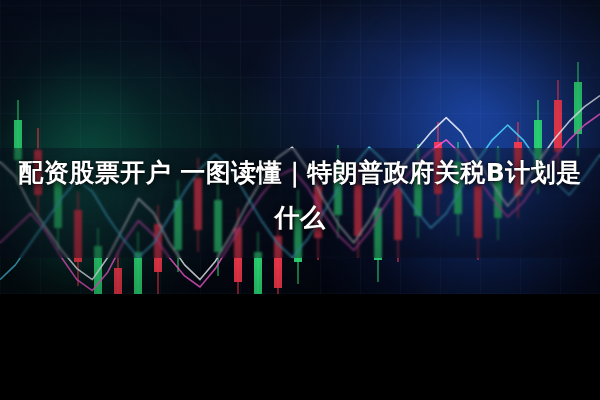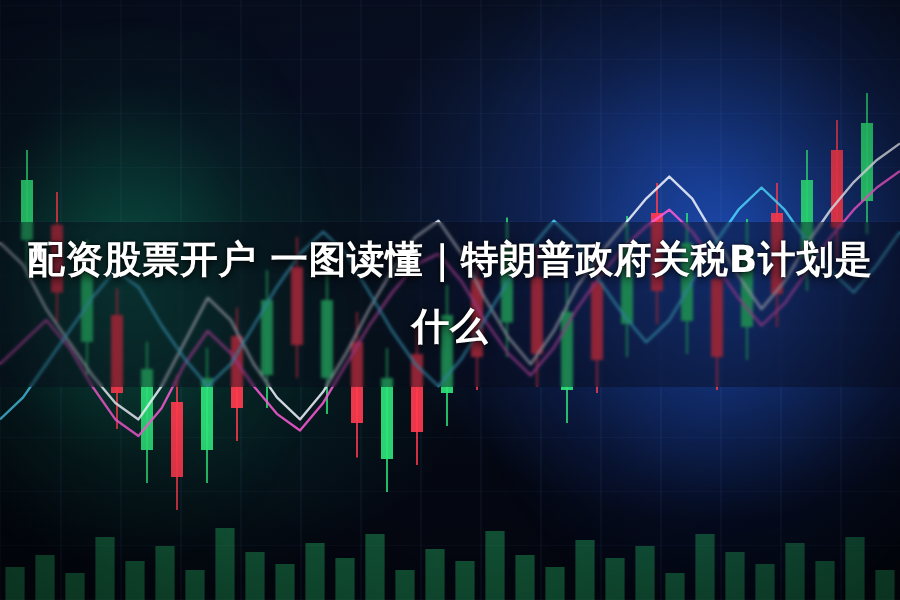--- a/index.html
+++ b/index.html
@@ -3,21 +3,21 @@
 <meta charset="utf-8">
 <style>
   html, body {
     margin: 0;
     padding: 0;
     background: #000;
   }
   #stage {
     position: relative;
     width: 600px;
-    height: 400px;
+    height: 294px;
     overflow: hidden;
     background: #050a18;
     font-family: "Liberation Sans", sans-serif;
   }
   
   #chart-backdrop {
     position: absolute;
     inset: 0;
     background:
       radial-gradient(ellipse 55% 70% at 78% 38%, rgba(40,90,200,0.55) 0%, rgba(10,20,60,0.0) 70%),

